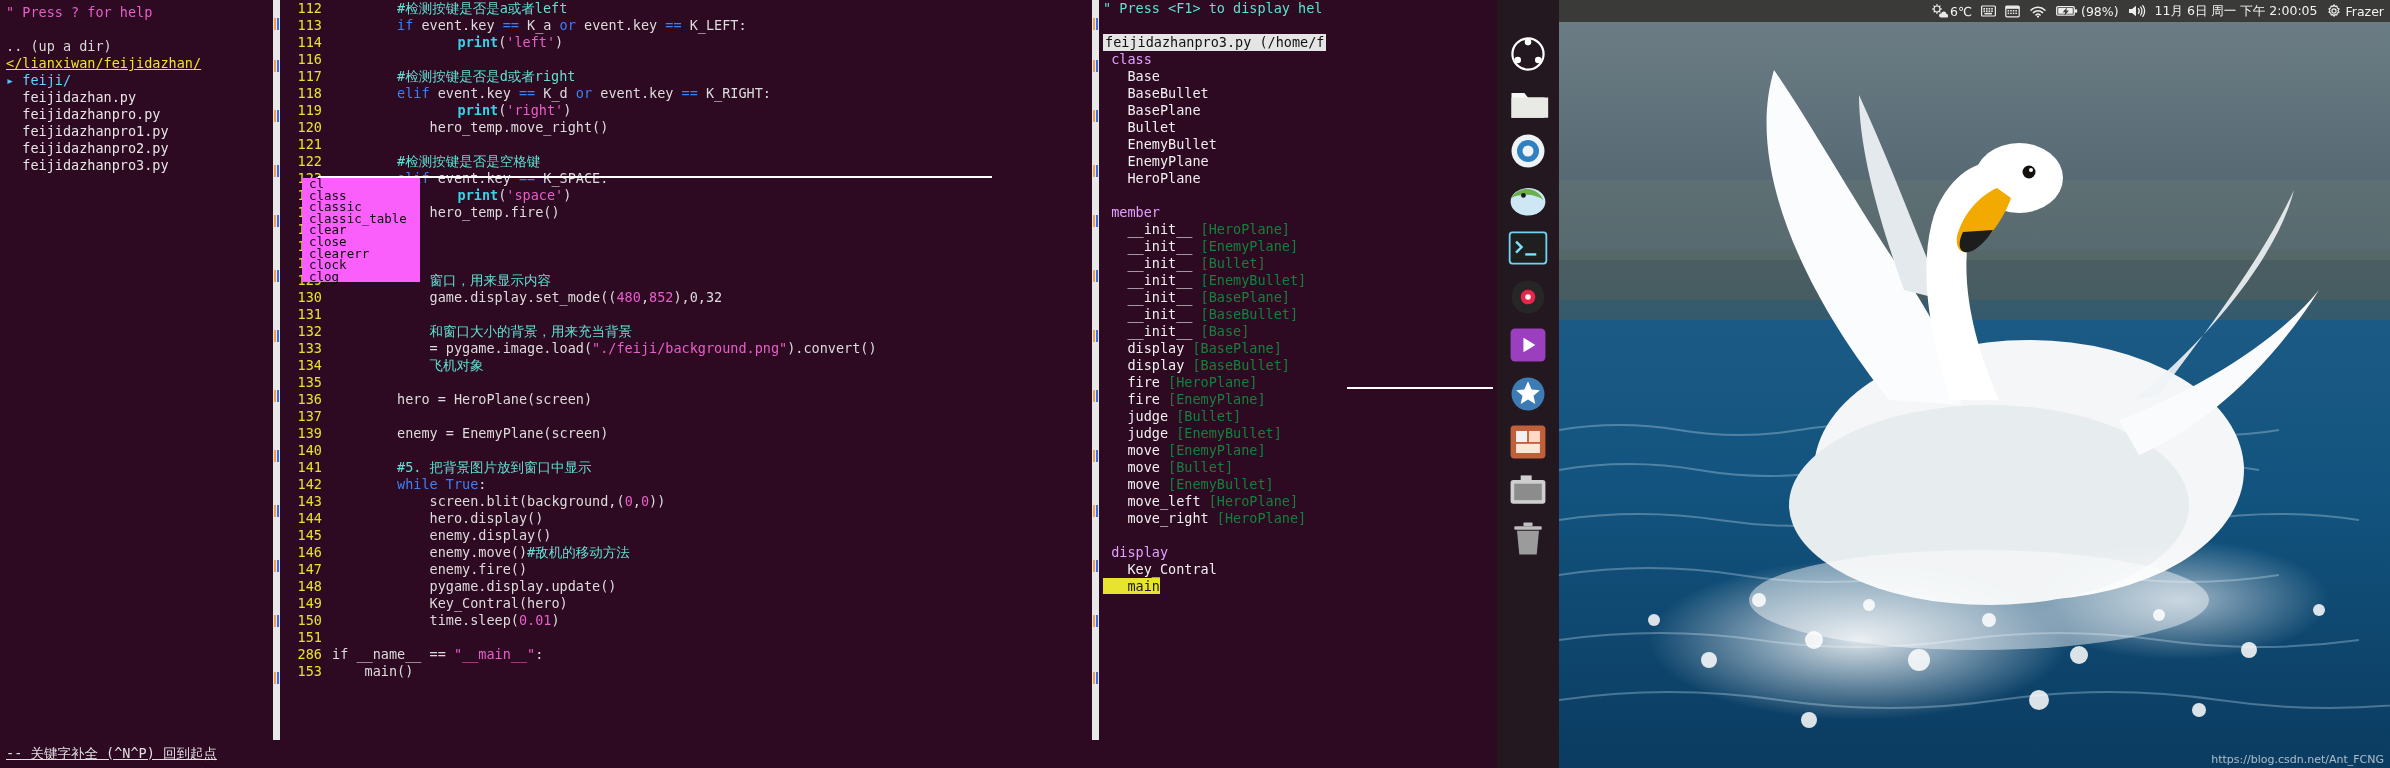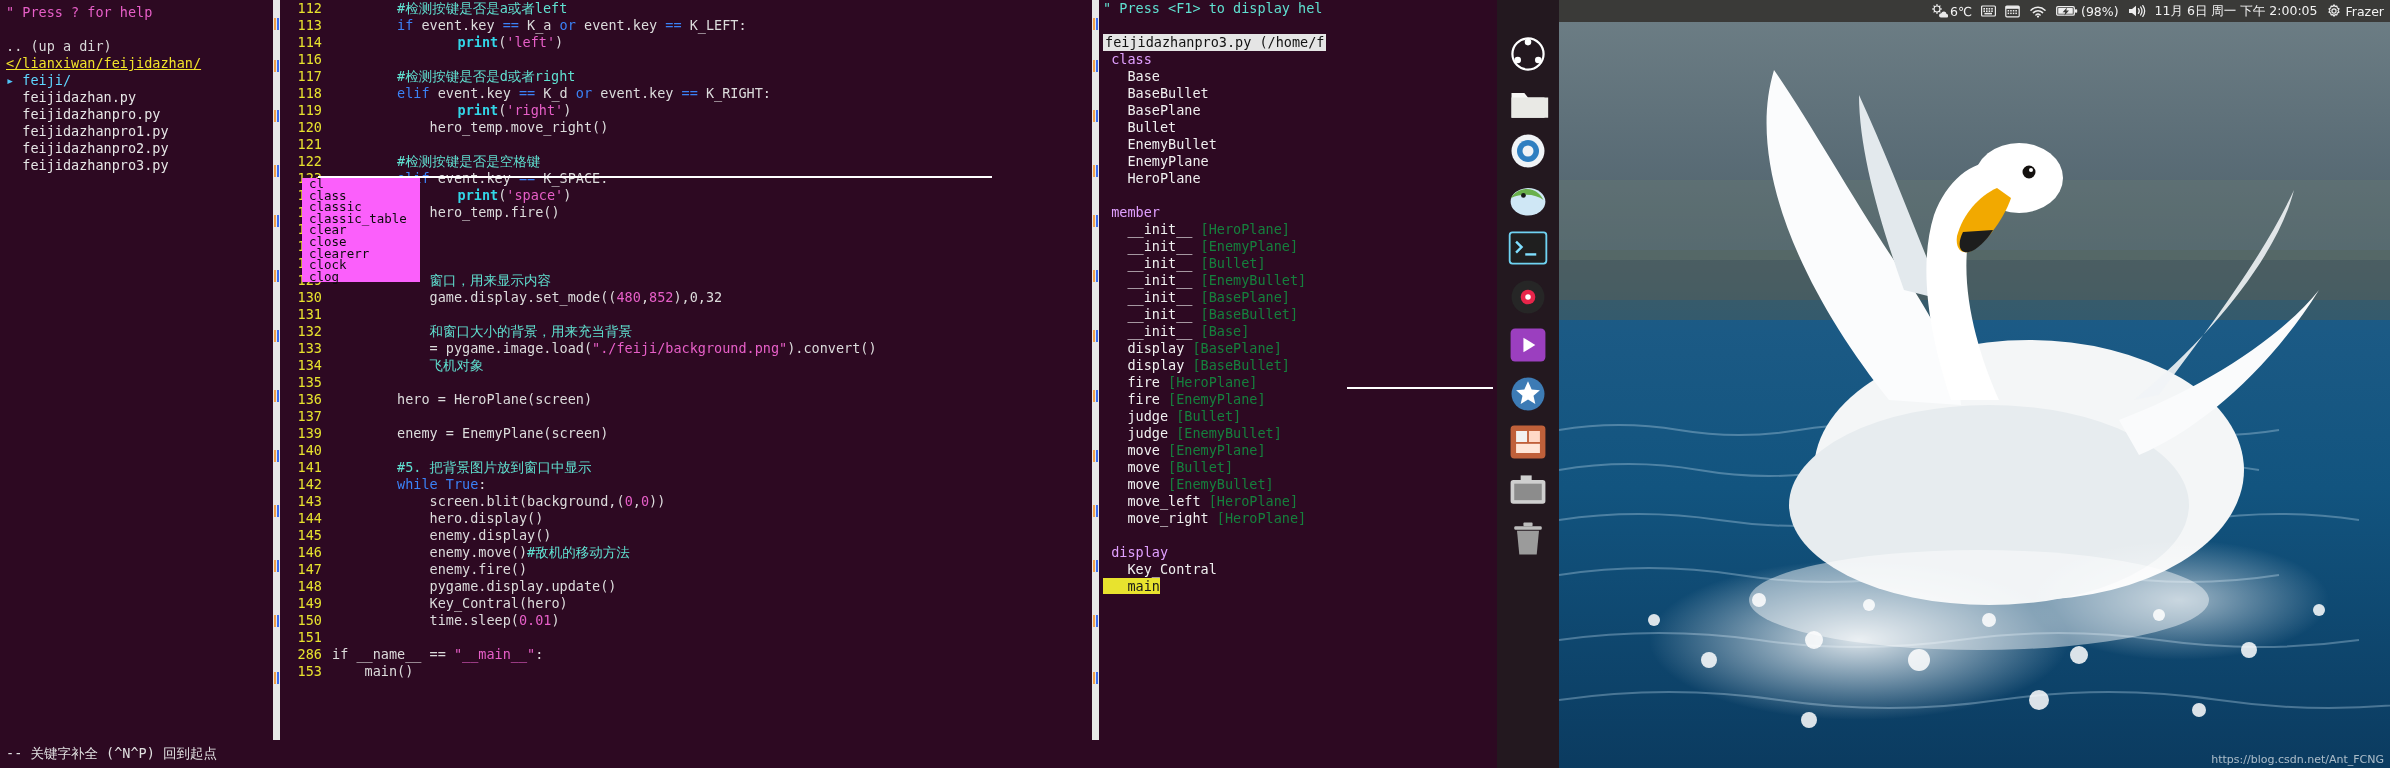--- a/index.html
+++ b/index.html
@@ -54,21 +54,21 @@
   .tg-help{color:#5fe0d0;}
   .tg-fname{color:#111;background:#e5e5e5;display:inline-block;padding:0 2px;}
   .tg-kind{color:#e0a0ff;}
   .tg-name{color:#f0f0f0;}
   .tg-scope{color:#15803d;font-weight:normal;}
   .tg-cursor{background:#e8e32e;color:#1a1a1a;}
   .tg-hl{position:absolute;left:248px;top:387px;width:146px;height:2px;background:#ffffff;}
 
   
   .statusline{position:absolute;left:0;bottom:0;width:1497px;height:28px;background:#2d0922;}
-  .sl-left{position:absolute;left:6px;top:5px;color:#e0e0e0;font-size:13.5px;white-space:pre;}
+  .sl-left{position:absolute;left:6px;top:5px;color:#e0e0e0;font-size:13.5px;white-space:pre;text-decoration:underline;}
 
   
   .launcher{position:absolute;left:1497px;top:0;width:62px;height:768px;background:rgba(34,26,32,0.88);}
   .lnk{position:absolute;left:7px;width:48px;height:48px;border-radius:7px;display:flex;align-items:center;justify-content:center;}
   .lnk svg{display:block;}
 
   
   .desktop{position:absolute;left:1559px;top:0;width:831px;height:768px;overflow:hidden;background:#0a3050;}
   .wm-watermark{position:absolute;right:6px;bottom:2px;color:rgba(255,255,255,0.65);font-size:11px;font-family:"DejaVu Sans",sans-serif;}
 

